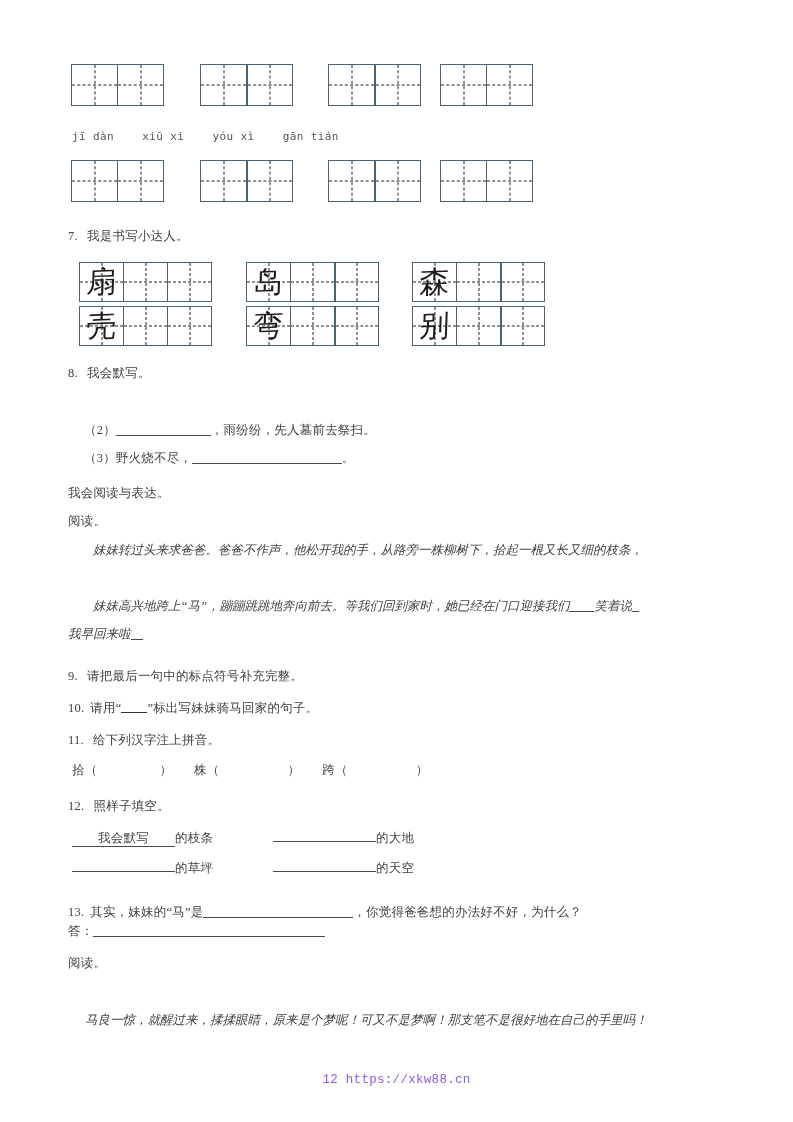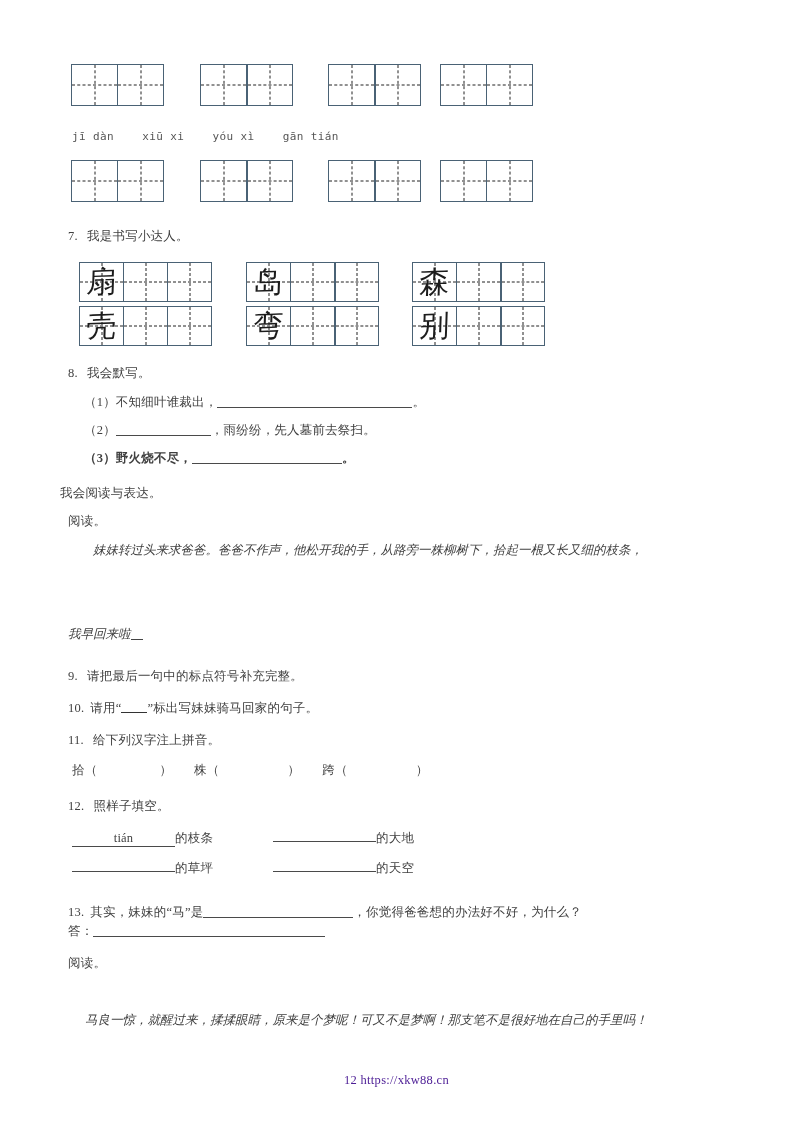--- a/index.html
+++ b/index.html
@@ -135,23 +135,23 @@
     height: 13px;
     vertical-align: -2px;
   }
 
   
   .footer {
     position: absolute;
     left: 0;
     width: 793px;
     text-align: center;
-    font-family: Liberation Serif, serif;
+    font-family: Liberation Mono, monospace;
     font-size: 12.5px;
-    color: #4c1d95;
+    color: #8b5cf6;
     letter-spacing: .3px;
   }
 </style>
 </head>
 <body>
 
 <div class="page">
 
   <div class="grid" style="left:71px; top:64px;">
     <div class="cell" style="width:47px;height:42px;"></div>
@@ -236,37 +236,37 @@
     </div>
     <div class="cell" style="width:45px;height:40px;"></div>
     <div class="cell thick-left" style="width:45px;height:40px;"></div>
   </div>
 
   <div class="line" style="left:68px; top:365px;">
     <span>8.</span>
     <span style="margin-left:6px;">我会默写。</span>
   </div>
 
-  <div class="line" style="left:84px; top:394px;">
-    <span>（1）</span><span>不知细叶谁裁出，</span><span class="blank blank-lg"></span><span>。</span>
-  </div>
 
   <div class="line" style="left:84px; top:422px;">
     <span>（2）</span><span class="blank blank-sm"></span><span>，雨纷纷，先人墓前去祭扫。</span>
   </div>
 
-  <div class="line" style="left:84px; top:450px;font-weight:bold;">
+  <div class="line" style="left:84px; top:450px;">
     <span>（3）</span><span>野火烧不尽，</span><span class="blank blank-md"></span><span>。</span>
   </div>
 
-  <div class="line" style="left:60px; top:485px;">我会阅读与表达。</div>
+  <div class="line" style="left:68px; top:485px;">我会阅读与表达。</div>
   <div class="line" style="left:68px; top:513px;">阅读。</div>
 
   <div class="para" style="left:93px; top:542px;">妹妹转过头来求爸爸。爸爸不作声，他松开我的手，从路旁一株柳树下，拾起一根又长又细的枝条，</div>
 
+  <div class="para" style="left:93px; top:598px;">
+    <span>妹妹高兴地跨上“马”，蹦蹦跳跳地奔向前去。等我们回到家时，她已经在门口迎接我们</span><span class="u-seg" style="width:25px;"></span><span>笑着说</span><span class="u-seg" style="width:7px;"></span>
+  </div>
 
   <div class="para" style="left:68px; top:626px;">
     <span>我早回来啦</span><span class="u-seg" style="width:12px;"></span>
   </div>
 
   <div class="line" style="left:68px; top:668px;">
     <span>9.</span>
     <span style="margin-left:6px;">请把最后一句中的标点符号补充完整。</span>
   </div>
 
@@ -282,21 +282,21 @@
   <div class="line" style="left:72px; top:762px;">
     <span>拾</span><span>（</span><span style="display:inline-block;width:62px;"></span><span>）</span><span style="display:inline-block;width:22px;"></span><span>株</span><span>（</span><span style="display:inline-block;width:68px;"></span><span>）</span><span style="display:inline-block;width:22px;"></span><span>跨</span><span>（</span><span style="display:inline-block;width:68px;"></span><span>）</span>
   </div>
 
   <div class="line" style="left:68px; top:798px;">
     <span>12.</span>
     <span style="margin-left:6px;">照样子填空。</span>
   </div>
 
   <div class="line" style="left:72px; top:828px;">
-    <span class="ul-txt" style="width:95px;">tián</span><span>的枝条</span><span style="display:inline-block;width:60px;"></span><span class="ul-txt" style="width:95px;height:13px;"></span><span>的大地</span>
+    <span class="ul-txt" style="width:95px;">我会默写</span><span>的枝条</span><span style="display:inline-block;width:60px;"></span><span class="ul-txt" style="width:95px;height:13px;"></span><span>的大地</span>
   </div>
 
   <div class="line" style="left:72px; top:858px;">
     <span class="ul-txt" style="width:95px;height:13px;"></span><span>的草坪</span><span style="display:inline-block;width:60px;"></span><span class="ul-txt" style="width:95px;height:13px;"></span><span>的天空</span>
   </div>
 
   <div class="line" style="left:68px; top:893px;margin-top:11px;">
     <span>13.</span><span style="margin-left:6px;">其实，妹妹的“马”是</span><span class="blank blank-md"></span><span>，你觉得爸爸想的办法好不好，为什么？</span>
   </div>
 

